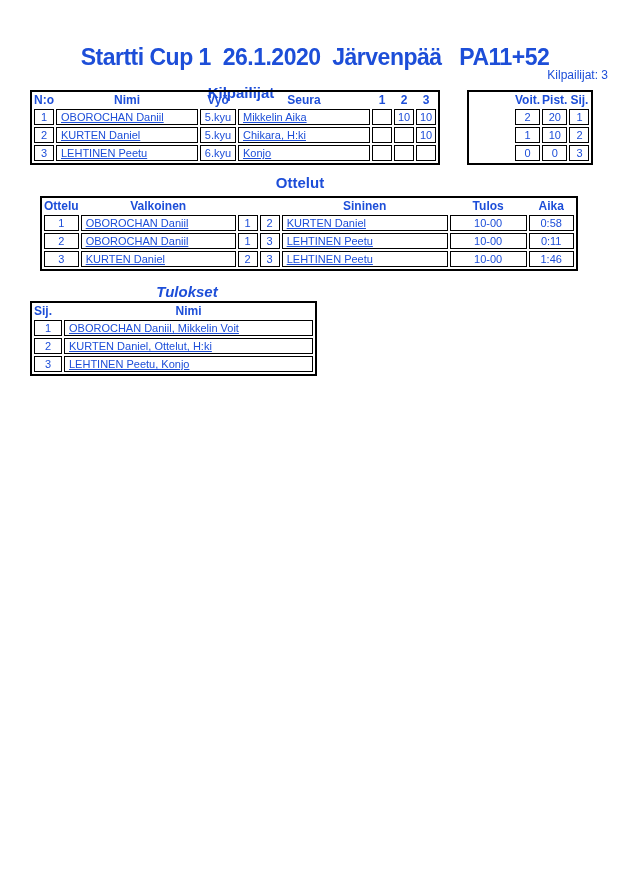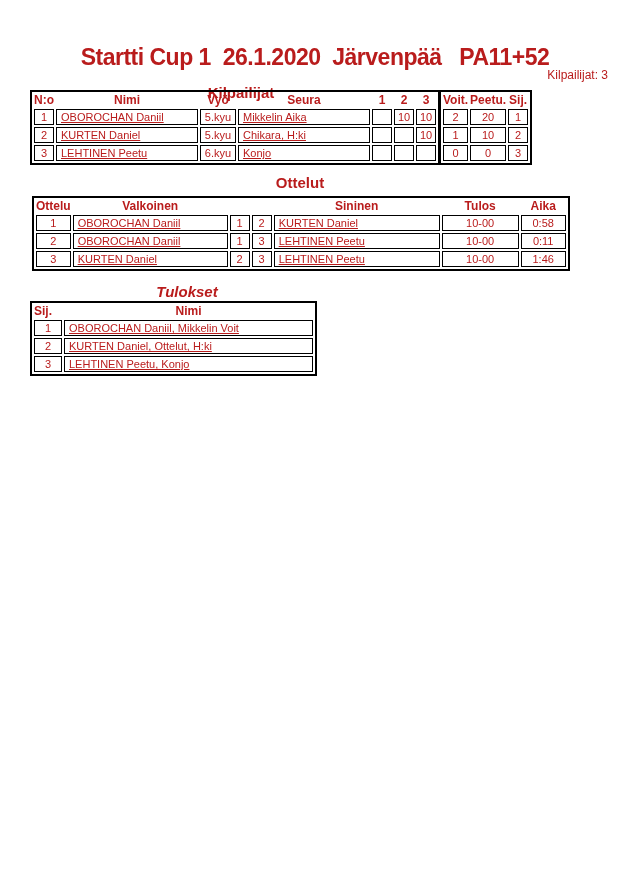--- a/index.html
+++ b/index.html
@@ -1,21 +1,21 @@
 <!DOCTYPE html>
 <html><head>
 <meta charset="utf-8">
 <style>
   html, body { margin: 0; padding: 0; background: #ffffff; }
   .page {
     position: relative;
     width: 630px;
     height: 891px;
     background: #ffffff;
-    color: #b91c1c;
+    color: #1d4ed8;
     font-family: "Liberation Sans", "DejaVu Sans", sans-serif;
     overflow: hidden;
   }
   .title {
     position: absolute;
     top: 44px; left: 0; width: 630px;
     text-align: center;
     font-size: 23px;
     font-weight: bold;
     letter-spacing: -0.5px;
@@ -31,31 +31,31 @@
   #lbl-kilpailijat { left: 241px; top: 66px; margin-top: 18px; }
   #lbl-ottelut     { left: 300px; top: 174px; }
   #lbl-tulokset    { left: 187px; top: 283px; font-style: italic; }
   .count {
     position: absolute;
     top: 68px; right: 22px;
     font-size: 12px;
     white-space: nowrap;
   }
   .tblwrap { position: absolute; display: flex; align-items: flex-start; }
-  #wrap-kilpailijat { left: 30px; top: 90px;  }
-  #wrap-ottelut     { left: 16px; top: 196px; padding-left: 16px; }
+  #wrap-kilpailijat { left: 30px; top: 90px; gap: 28px;  }
+  #wrap-ottelut     { left: 24px; top: 196px; padding-left: 16px; }
   #wrap-tulokset    { left: 30px; top: 301px; }
   table.tbl {
     border-collapse: separate;
     border-spacing: 2px;
     border: 2px solid #000;
     table-layout: fixed;
     font-size: 11px;
   }
-  table.tbl.group { margin-left: -1px; }
+  table.tbl.group { margin-left: -1px; padding-left: 44px; }
   .tbl th {
     border: none;
     padding: 0;
     height: 13px;
     line-height: 13px;
     font-size: 12px;
     font-weight: bold;
     text-align: center;
     white-space: nowrap;
     box-sizing: border-box;
@@ -135,21 +135,21 @@
       </table>
     <table class="tbl group">
       <colgroup>
           <col style="width:22px">
           <col style="width:24px">
           <col style="width:20px">
         </colgroup>
       <tbody>
           <tr>
         <th>Voit.</th>
-        <th>Peetu.</th>
+        <th>Pist.</th>
         <th>Sij.</th>
       </tr>
       <tr>
         <td>2</td>
         <td>20</td>
         <td>1</td>
       </tr>
       <tr>
         <td>1</td>
         <td>10</td>

